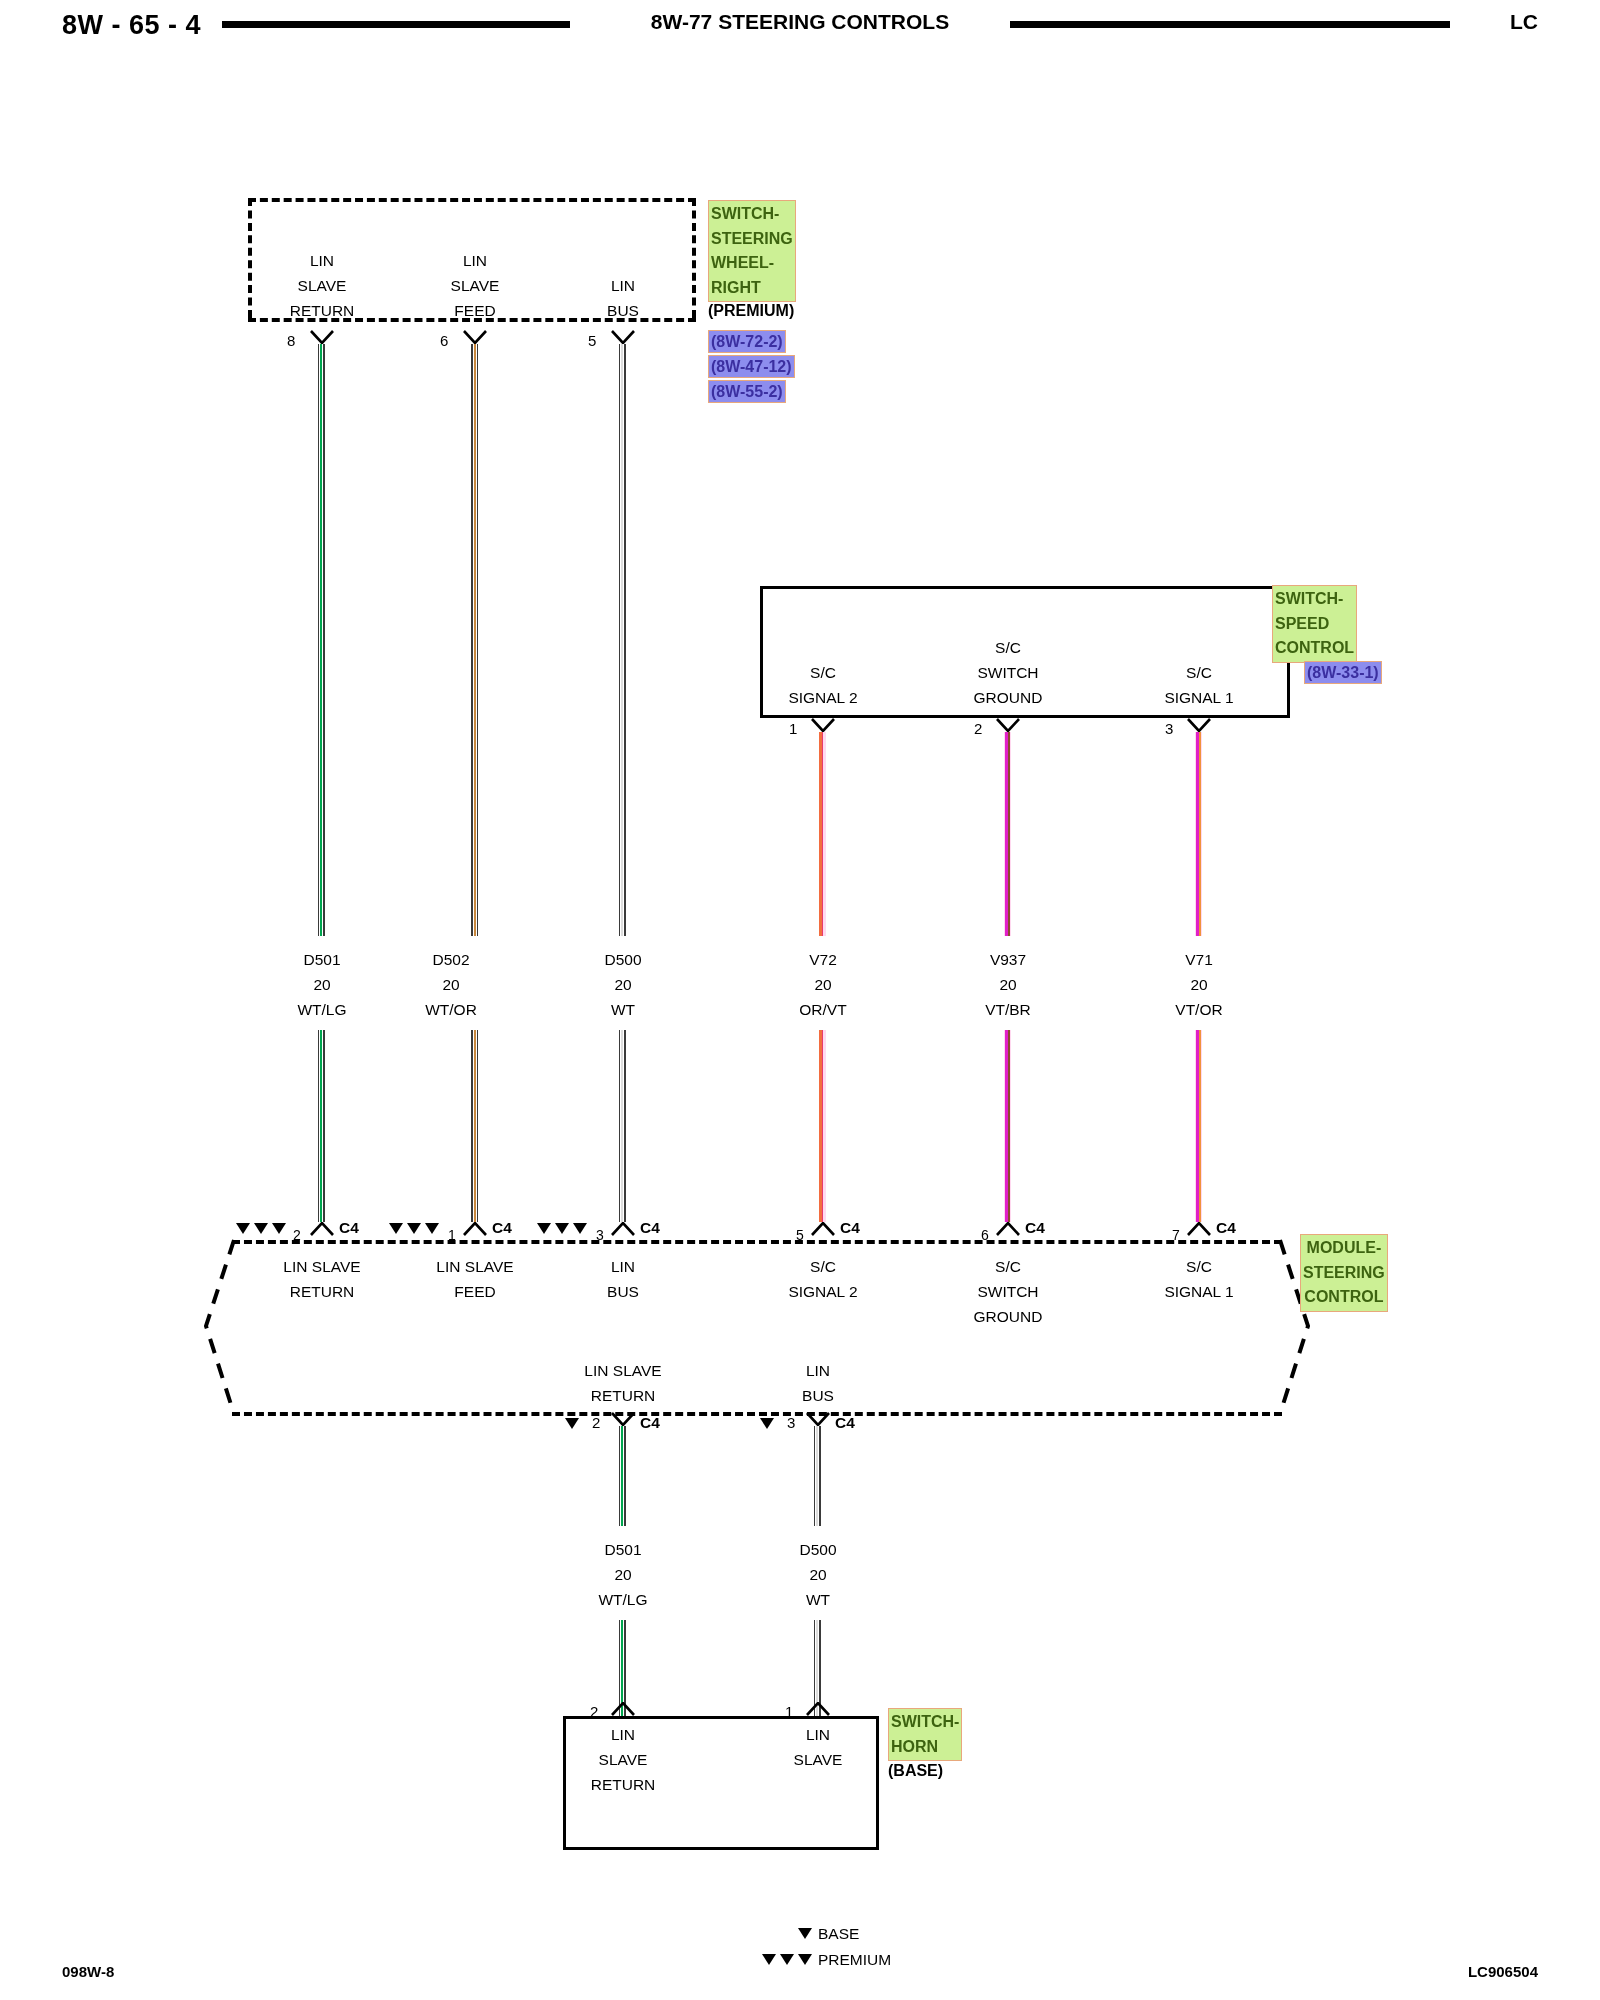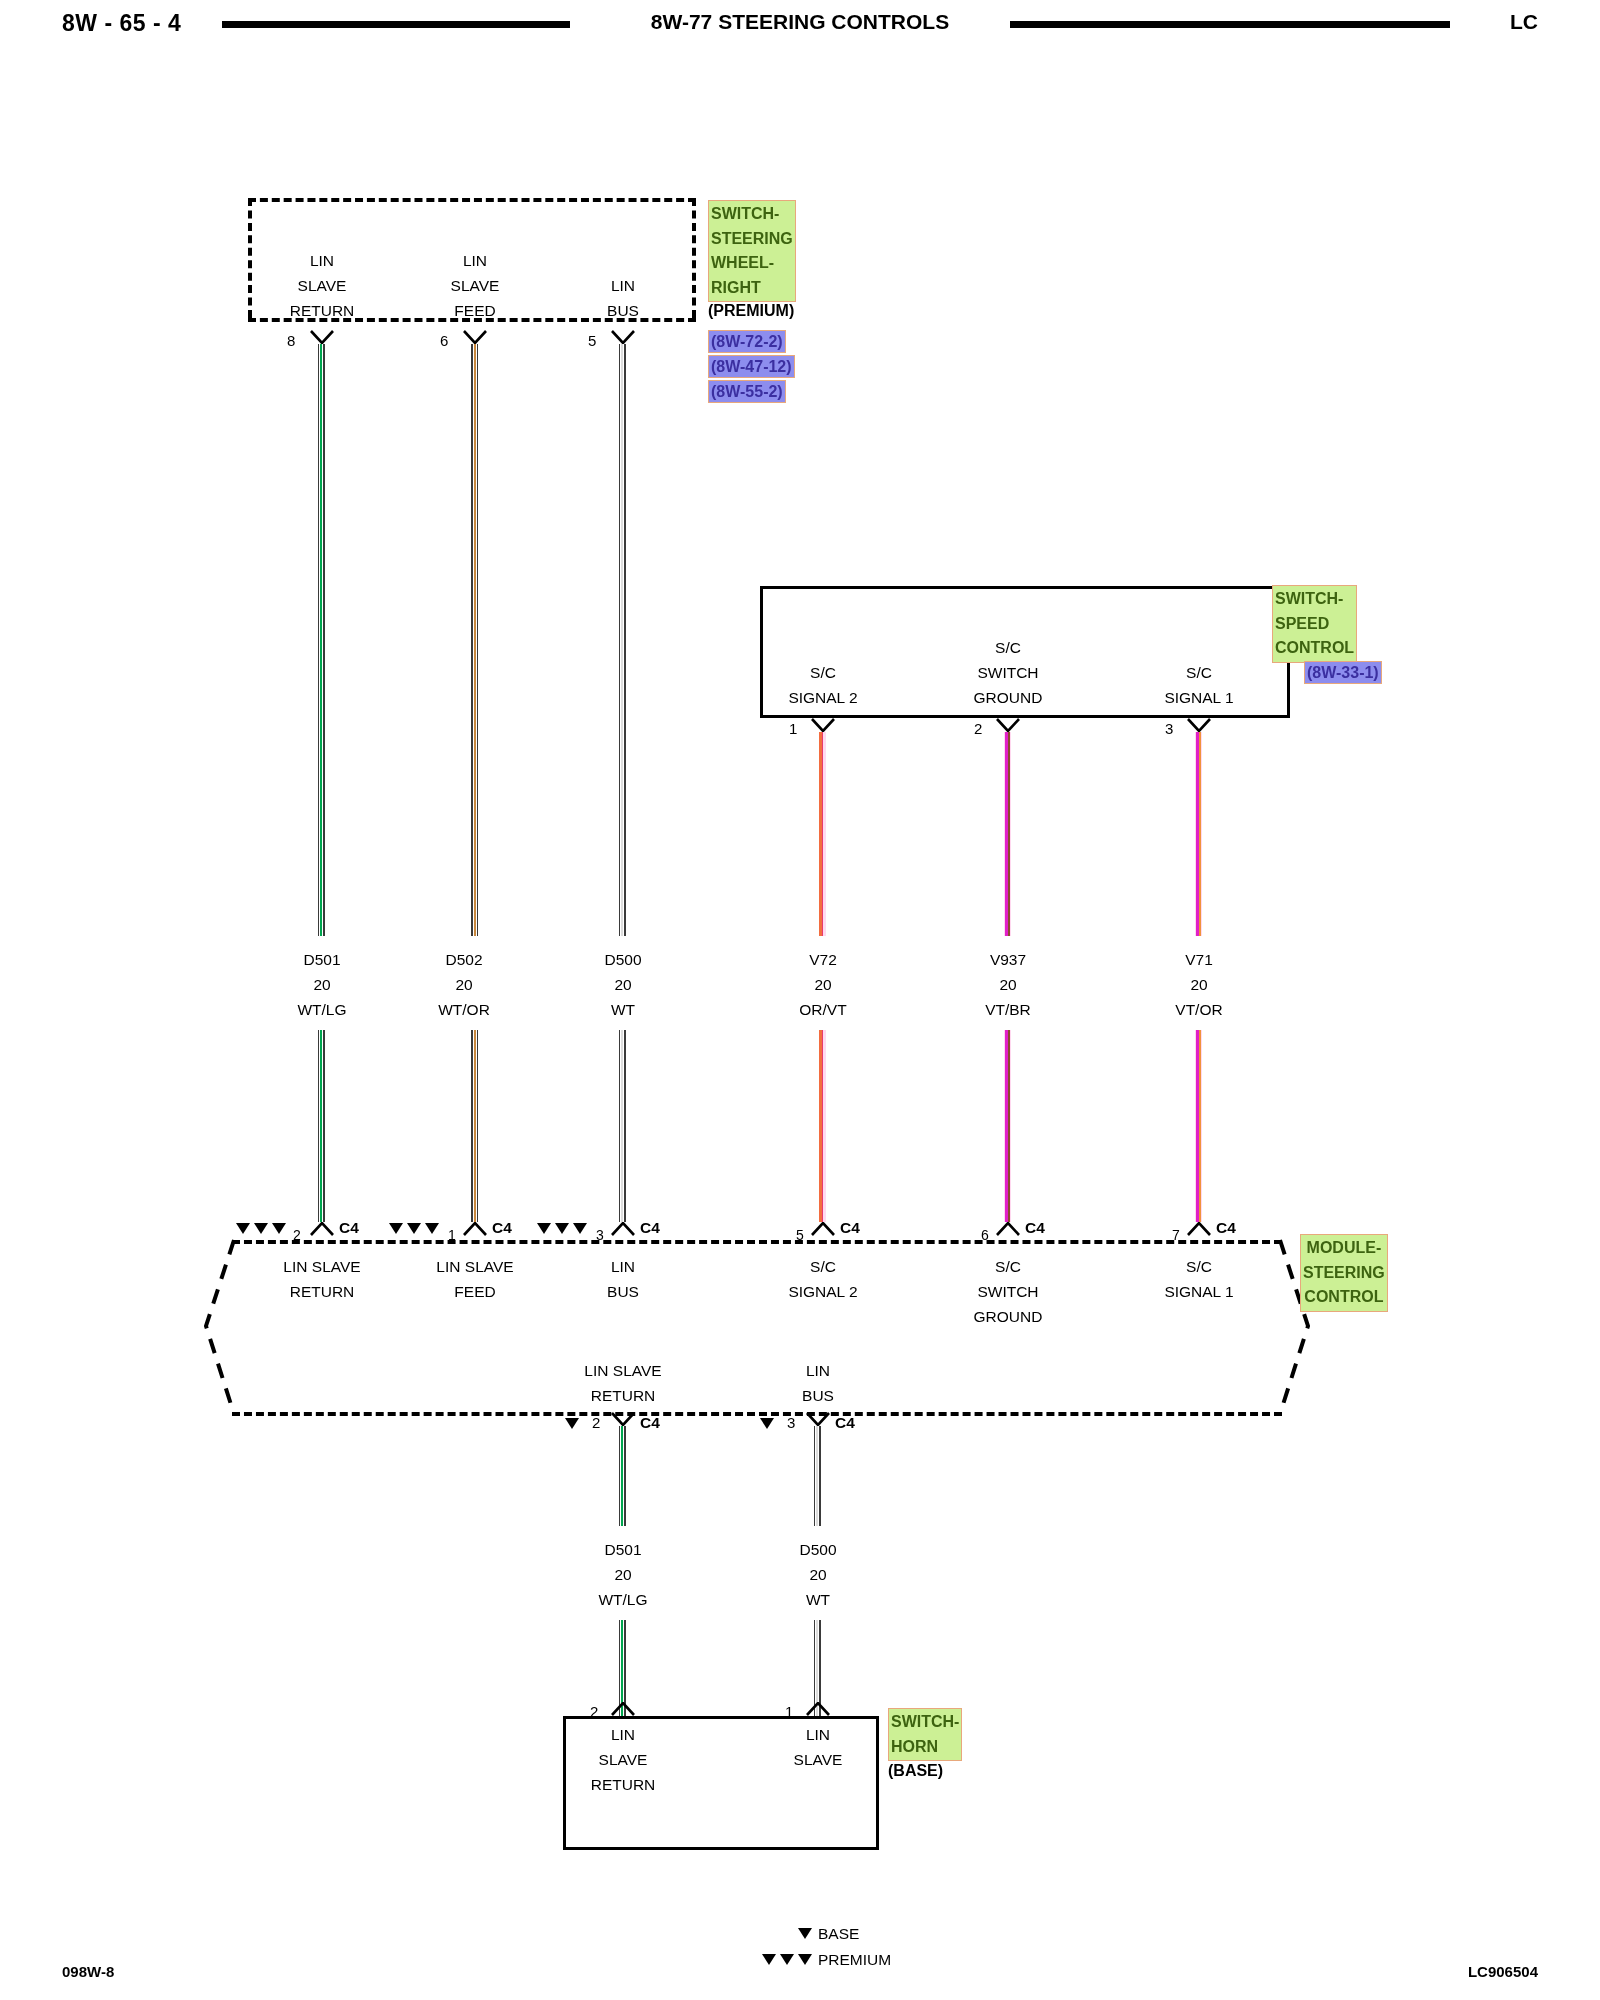--- a/index.html
+++ b/index.html
@@ -15,21 +15,21 @@
     overflow: hidden;
   }
   .abs { position: absolute; }
 
   
   #page-header {
     position: absolute; left: 0; top: 0; width: 1600px; height: 52px;
   }
   #hdr-left {
     position: absolute; left: 62px; top: 10px;
-    font-size: 23px; font-weight: bold; letter-spacing: 0.5px;
+    font-size: 27px; font-weight: bold; letter-spacing: 0.5px;
   }
   #hdr-rule-left {
     position: absolute; left: 222px; top: 21px; width: 348px; height: 7px;
     background: #000;
   }
   #hdr-title {
     position: absolute; left: 0; top: 10px; width: 1600px;
     text-align: center; font-size: 21px; font-weight: bold;
   }
   #hdr-rule-right {
@@ -271,21 +271,21 @@
 
 <div class="wire" style="left:819px; top:732px; height:204px; background:linear-gradient(to right,#f36d3f 0 3px,#e83a6e 3px 4.5px,#ffd9f0 4.5px 7px);"></div>
 <div class="wire" style="left:1004px; top:732px; height:204px; background:linear-gradient(to right,#ffd9f0 0 1px,#e020c8 1px 4px,#8c4a2f 4px 5.5px,#ffd9f0 5.5px 7px);"></div>
 <div class="wire" style="left:1195px; top:732px; height:204px; background:linear-gradient(to right,#ffd9f0 0 1px,#e020c8 1px 4px,#f0923c 4px 5.5px,#ffd9f0 5.5px 7px);"></div>
 
 <div class="ctext" style="left:322px; top:947px;">
   <div>D501</div>
   <div>20</div>
   <div>WT/LG</div>
 </div>
-<div class="ctext" style="left:464px; top:947px;text-align:center;">
+<div class="ctext" style="left:451px; top:947px;text-align:center;">
   <div>D502</div>
   <div>20</div>
   <div>WT/OR</div>
 </div>
 <div class="ctext" style="left:623px; top:947px;">
   <div>D500</div>
   <div>20</div>
   <div>WT</div>
 </div>
 <div class="ctext" style="left:823px; top:947px;">

